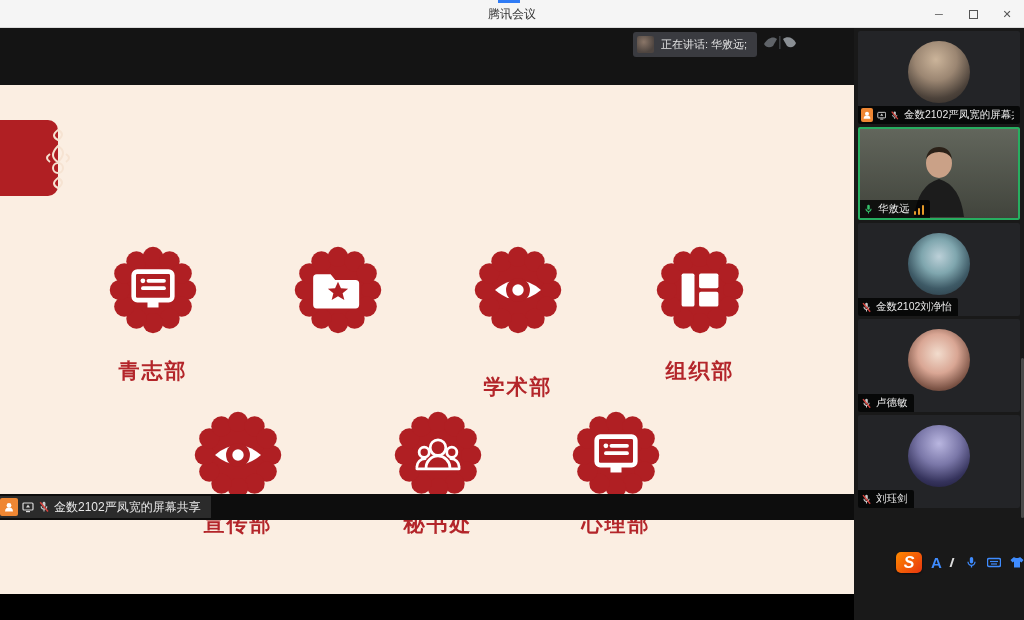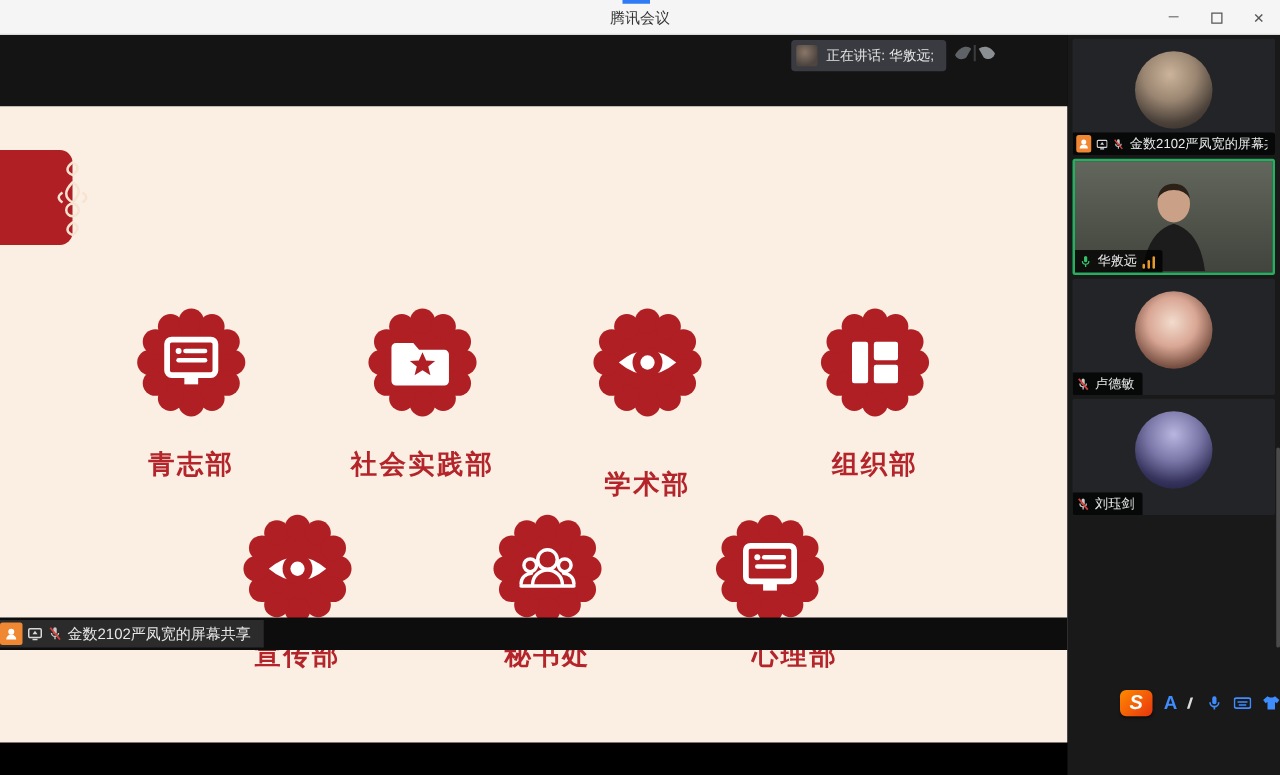--- a/index.html
+++ b/index.html
@@ -252,21 +252,20 @@
         <svg viewBox="-50 -50 100 100">
             <g fill="#b01f23">
               <use href="#scallop"></use>
             </g>
             <g>
               <use href="#ic-layout"></use>
             </g>
           </svg>
       </div>
       <div class="dept-label" style="left:153px;top:272px">青志部</div>
-      <div class="dept-label" style="left:338px;top:272px">社会实践部</div>
       <div class="dept-label" style="left:518px;top:288px">学术部</div>
       <div class="dept-label" style="left:700px;top:272px">组织部</div>
 
       <div class="badge" style="left:192px;top:324px">
         <svg viewBox="-50 -50 100 100">
             <g fill="#b01f23">
               <use href="#scallop"></use>
             </g>
             <g>
               <use href="#ic-eye"></use>
@@ -288,21 +287,21 @@
             <g fill="#b01f23">
               <use href="#scallop"></use>
             </g>
             <g>
               <use href="#ic-monitor-list"></use>
             </g>
           </svg>
       </div>
       <div class="dept-label" style="left:238px;top:425px">宣传部</div>
       <div class="dept-label" style="left:438px;top:425px">秘书处</div>
-      <div class="dept-label" style="left:636px;top:425px">心理部</div>
+      <div class="dept-label" style="left:616px;top:425px">心理部</div>
     </div>
 
     <div class="bottom-bar">
       <div class="share-pill">
         <span class="pill-person">
           <svg width="12" height="12" viewBox="0 0 12 12">
               <use href="#ic-person-white"></use>
             </svg>
         </span>
         <svg width="12" height="12" viewBox="0 0 12 12">
@@ -349,20 +348,29 @@
           </svg>
         <span class="nm">华敫远</span>
         <span class="volbars">
           <i style="height:4px"></i>
             <i style="height:7px"></i>
             <i style="height:10px"></i>
         </span>
       </div>
     </div>
 
+    <div class="tile">
+      <div class="avatar av3"></div>
+      <div class="tile-label">
+        <svg width="11" height="11" viewBox="0 0 12 12">
+            <use href="#ic-mic-off"></use>
+          </svg>
+        <span class="nm">金数2102刘净怡</span>
+      </div>
+    </div>
 
     <div class="tile">
       <div class="avatar av5"></div>
       <div class="tile-label">
         <svg width="11" height="11" viewBox="0 0 12 12">
             <use href="#ic-mic-off"></use>
           </svg>
         <span class="nm">卢德敏</span>
       </div>
     </div>

